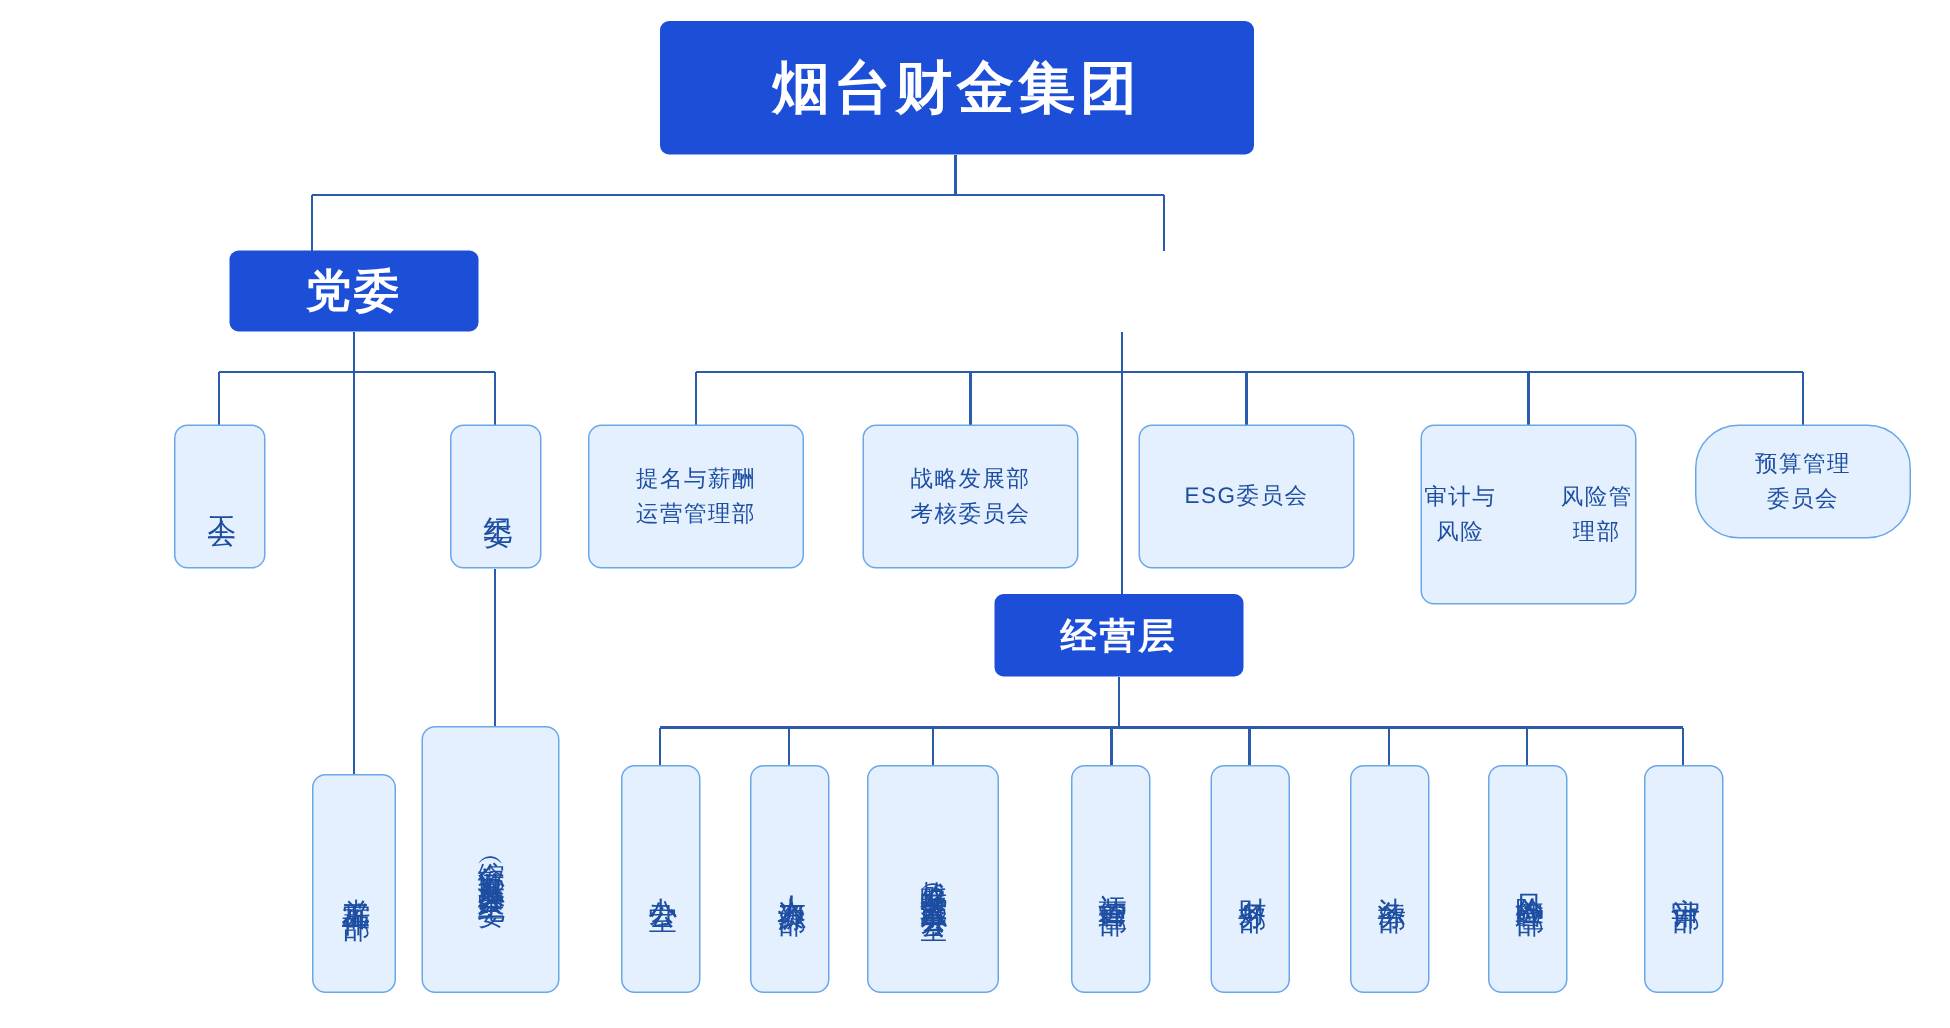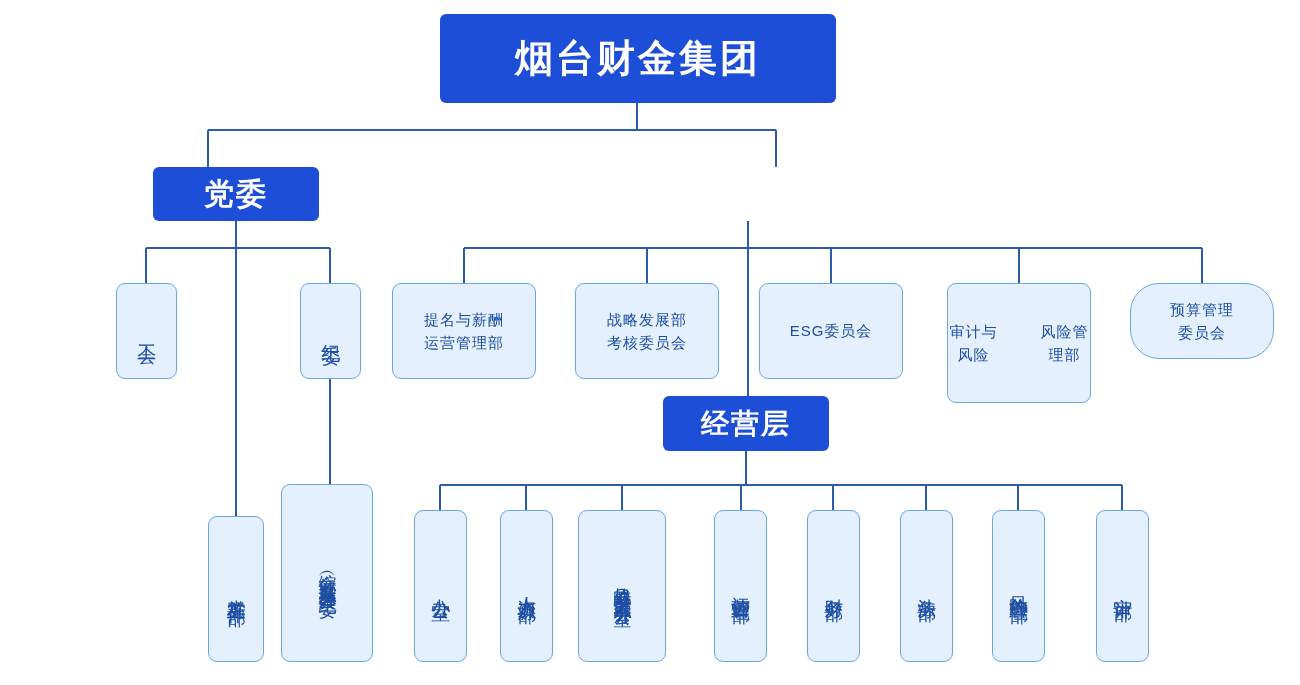--- a/index.html
+++ b/index.html
@@ -4,21 +4,21 @@
 <style>
   html,body{margin:0;padding:0;background:#ffffff;}
   body{font-family:"Liberation Sans","DejaVu Sans",sans-serif;}
   #chart{position:relative;width:1300px;height:685px;background:#ffffff;overflow:hidden;}
   #wires{position:absolute;left:0;top:0;width:1300px;height:685px;}
   .node{position:absolute;box-sizing:border-box;display:flex;align-items:center;justify-content:center;text-align:center;}
   .node-primary{background:#1d4ed8;border-radius:6px;color:#ffffff;font-weight:bold;}
   .node-soft{background:#e4f0fd;border:1.5px solid #6aa7e8;border-radius:9px;color:#1d4ea2;}
   .root{font-size:38px;letter-spacing:3px;}
   .lvl2{font-size:30px;letter-spacing:2px;}
-  .mgmt{font-size:28px;letter-spacing:2px;}
+  .mgmt{font-size:24px;letter-spacing:2px;}
   .cmt{font-size:15px;line-height:1.55;letter-spacing:1px;}
   .leaf{font-size:19px;letter-spacing:1px;}
   .vtext{writing-mode:vertical-rl;text-orientation:upright;line-height:1.5;letter-spacing:2px;
          max-height:100%;white-space:normal;}
   .v-narrow{font-size:19px;}
   .v-wide{font-size:18px;}
 </style>
 </head>
 <body>
 

